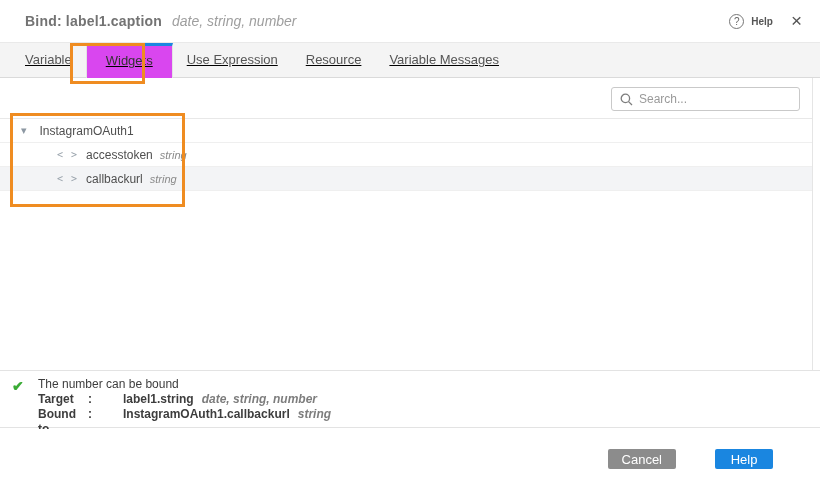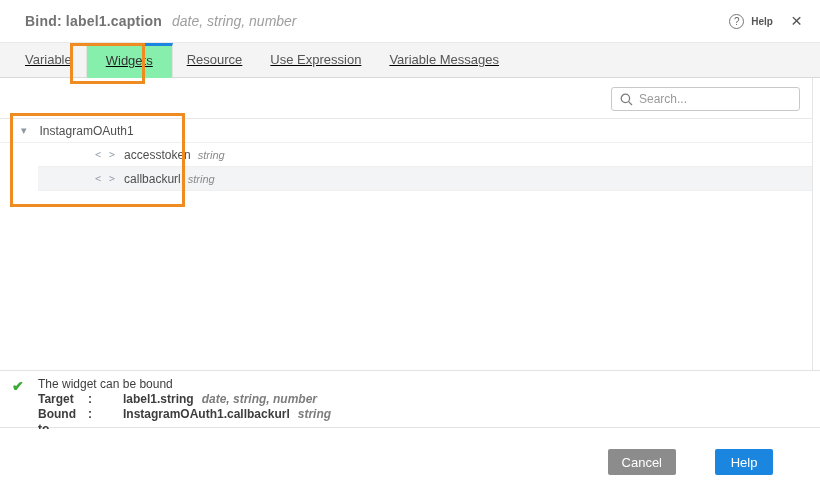--- a/index.html
+++ b/index.html
@@ -15,38 +15,38 @@
   .hdr-right { display:flex; align-items:center; }
   .help-circle { width:15px; height:15px; border:1px solid #767676; border-radius:50%; color:#666;
                  font-size:10px; line-height:13px; text-align:center; display:inline-block; }
   .help-label { font-size:10px; color:#555; margin-left:7px; cursor:pointer;font-weight:bold; }
   .close-x { font-size:19px; color:#555; margin-left:18px; line-height:16px; cursor:pointer; }
 
   
   .tabstrip { position:absolute; top:43px; left:0; right:0; height:35px; background:#f4f4f4;
               border-bottom:1px solid #dadada; display:flex; align-items:flex-end; padding-left:11px;text-decoration:underline; }
   .tab { height:34px; line-height:34px; padding:0 14px; font-size:13px; color:#555; cursor:pointer; white-space:nowrap; }
-  .tab.active { background:#86efac; border-top:3px solid #1a86e0; border-left:1px solid #e3e3e3; border-right:1px solid #e3e3e3;
+  .tab.active { background:#d946ef; border-top:3px solid #1a86e0; border-left:1px solid #e3e3e3; border-right:1px solid #e3e3e3;
                 height:35px; line-height:30px; margin-bottom:-1px; padding:0 19px; color:#333; }
 
   
   .content { position:absolute; top:78px; left:0; width:813px; height:292px; background:#fff;
              border-right:1px solid #e5e5e5; }
   .searchbox { position:absolute; top:9px; right:12px; width:189px; height:24px; border:1px solid #c9c9c9;
                border-radius:3px; display:flex; align-items:center; padding:0 8px; background:#fff; }
   .searchbox svg { flex:none; }
   .searchbox input { border:none; outline:none; flex:1; margin-left:6px; font-size:12px; color:#444;
                      font-family:"Liberation Sans", sans-serif; background:transparent; }
   .searchbox input::placeholder { color:#9a9a9a; }
 
   .tree { position:absolute; top:40px; left:0; right:0; border-top:1px solid #e8e8e8; }
   .tree-row { height:24px; display:flex; align-items:center; border-bottom:1px solid #efefef;
               font-size:12px; color:#4f4f4f; cursor:pointer; }
   .tree-row.parent { padding-left:21px; }
-  .tree-row.child { padding-left:57px;margin-left:38px; }
+  .tree-row.child { padding-left:57px; }
   .tree-row.selected { background:#f3f4f6; }
   .caret { color:#8d98a3; font-size:11px; margin-right:13px; line-height:1; }
   .code-icon { color:#97a1aa; font-size:10px; letter-spacing:1px; margin-right:8px; font-family:"DejaVu Sans Mono", monospace; }
   .code-icon::before { content:"<\00a0>"; }
   .node-type { font-style:italic; font-size:11px; color:#8a8a8a; margin-left:7px; }
 
   
   .ann { position:absolute; border:3px solid #ef8c21; background:transparent; z-index:6; pointer-events:none; }
   .ann-tab { left:70px; top:43px; width:75px; height:41px; }
   .ann-tree { left:10px; top:113px; width:175px; height:94px; }
@@ -57,21 +57,21 @@
   .check-icon { color:#3aab35; font-size:14px; font-weight:bold; width:20px; margin-top:1px; }
   .status-text { margin-left:6px; font-size:12px; color:#3d3d3d; line-height:15px; }
   .kv { display:flex;font-weight:bold; }
   .kv .k { width:50px; }
   .kv .c { width:35px; }
   .kv .t { font-style:italic; color:#7d7d7d; margin-left:8px; }
 
   
   .actionbar { position:absolute; bottom:0; left:0; right:0; height:57px; background:#fff;
                display:flex; justify-content:flex-end; padding:20px 47px 0 0; }
-  .btn { height:26px; min-width:58px; padding:0 14px; font-size:13px; color:#fff; border:none;
+  .btn { height:20px; min-width:58px; padding:0 14px; font-size:13px; color:#fff; border:none;
          border-radius:2px; cursor:pointer; font-family:"Liberation Sans", sans-serif; }
   .btn-cancel { background:#8c8c8c; margin-right:39px; }
   .btn-bind { background:#1a86e0; }
 </style>
 </head>
 <body>
 
 <div class="dialog">
 
   <div class="hdr">
@@ -81,22 +81,22 @@
     <span class="hdr-right">
       <span class="help-circle">?</span>
       <span class="help-label">Help</span>
       <span class="close-x">×</span>
     </span>
   </div>
 
   <div class="tabstrip">
     <div class="tab"><span>Variable</span></div>
     <div class="tab active"><span>Widgets</span></div>
+    <div class="tab"><span>Use Expression</span></div>
     <div class="tab"><span>Resource</span></div>
-    <div class="tab"><span>Use Expression</span></div>
     <div class="tab"><span>Variable Messages</span></div>
   </div>
 
   <div class="content">
 
     <div class="searchbox">
       <svg width="13" height="13" viewBox="0 0 13 13">
         <circle cx="5.4" cy="5.4" r="4.2" fill="none" stroke="#7d7d7d" stroke-width="1.3"></circle>
         <line x1="8.6" y1="8.6" x2="12" y2="12" stroke="#7d7d7d" stroke-width="1.3"></line>
       </svg>
@@ -120,21 +120,21 @@
       </div>
     </div>
   </div>
 
   <div class="ann ann-tab"></div>
   <div class="ann ann-tree"></div>
 
   <div class="statusbar">
     <span class="check-icon">✔</span>
     <div class="status-text">
-      <div>The widget can be bound</div>
+      <div>The number can be bound</div>
       <div class="kv">
         <span class="k">Target</span>
         <span class="c">:</span>
         <span class="v">label1.string</span>
         <span class="t">date, string, number</span>
       </div>
       <div class="kv">
         <span class="k">Bound to</span>
         <span class="c">:</span>
         <span class="v">InstagramOAuth1.callbackurl</span>

